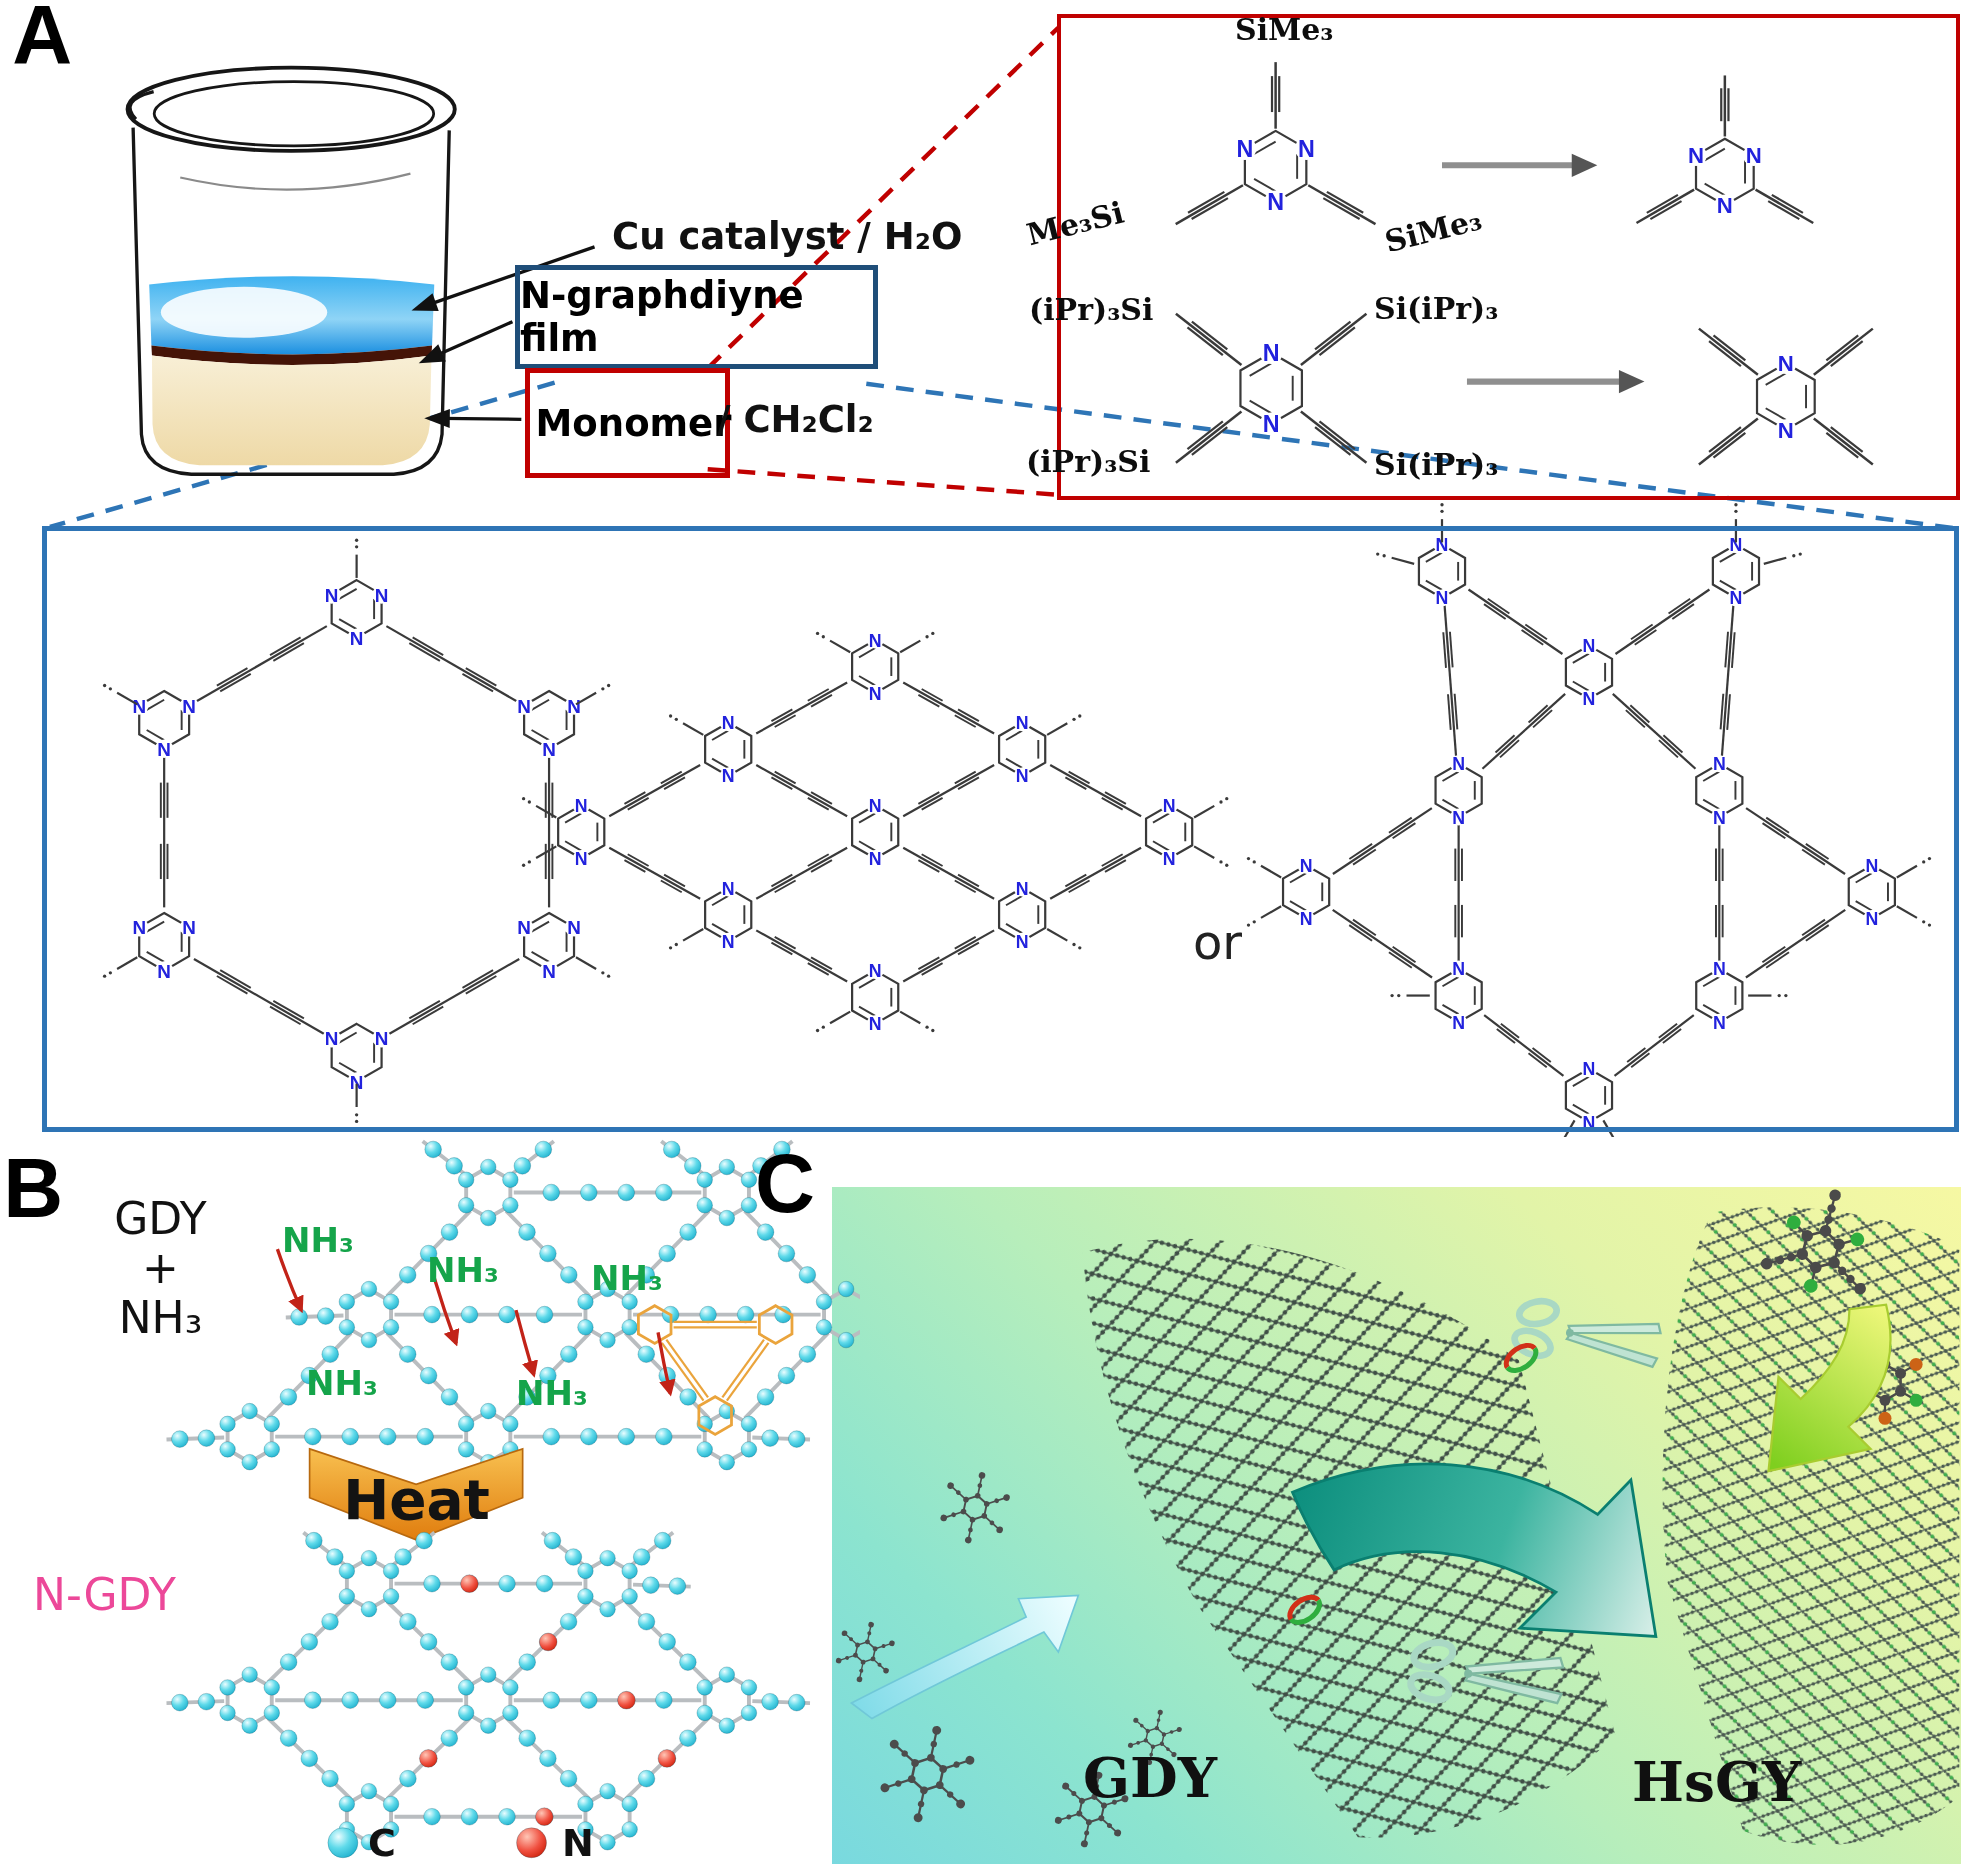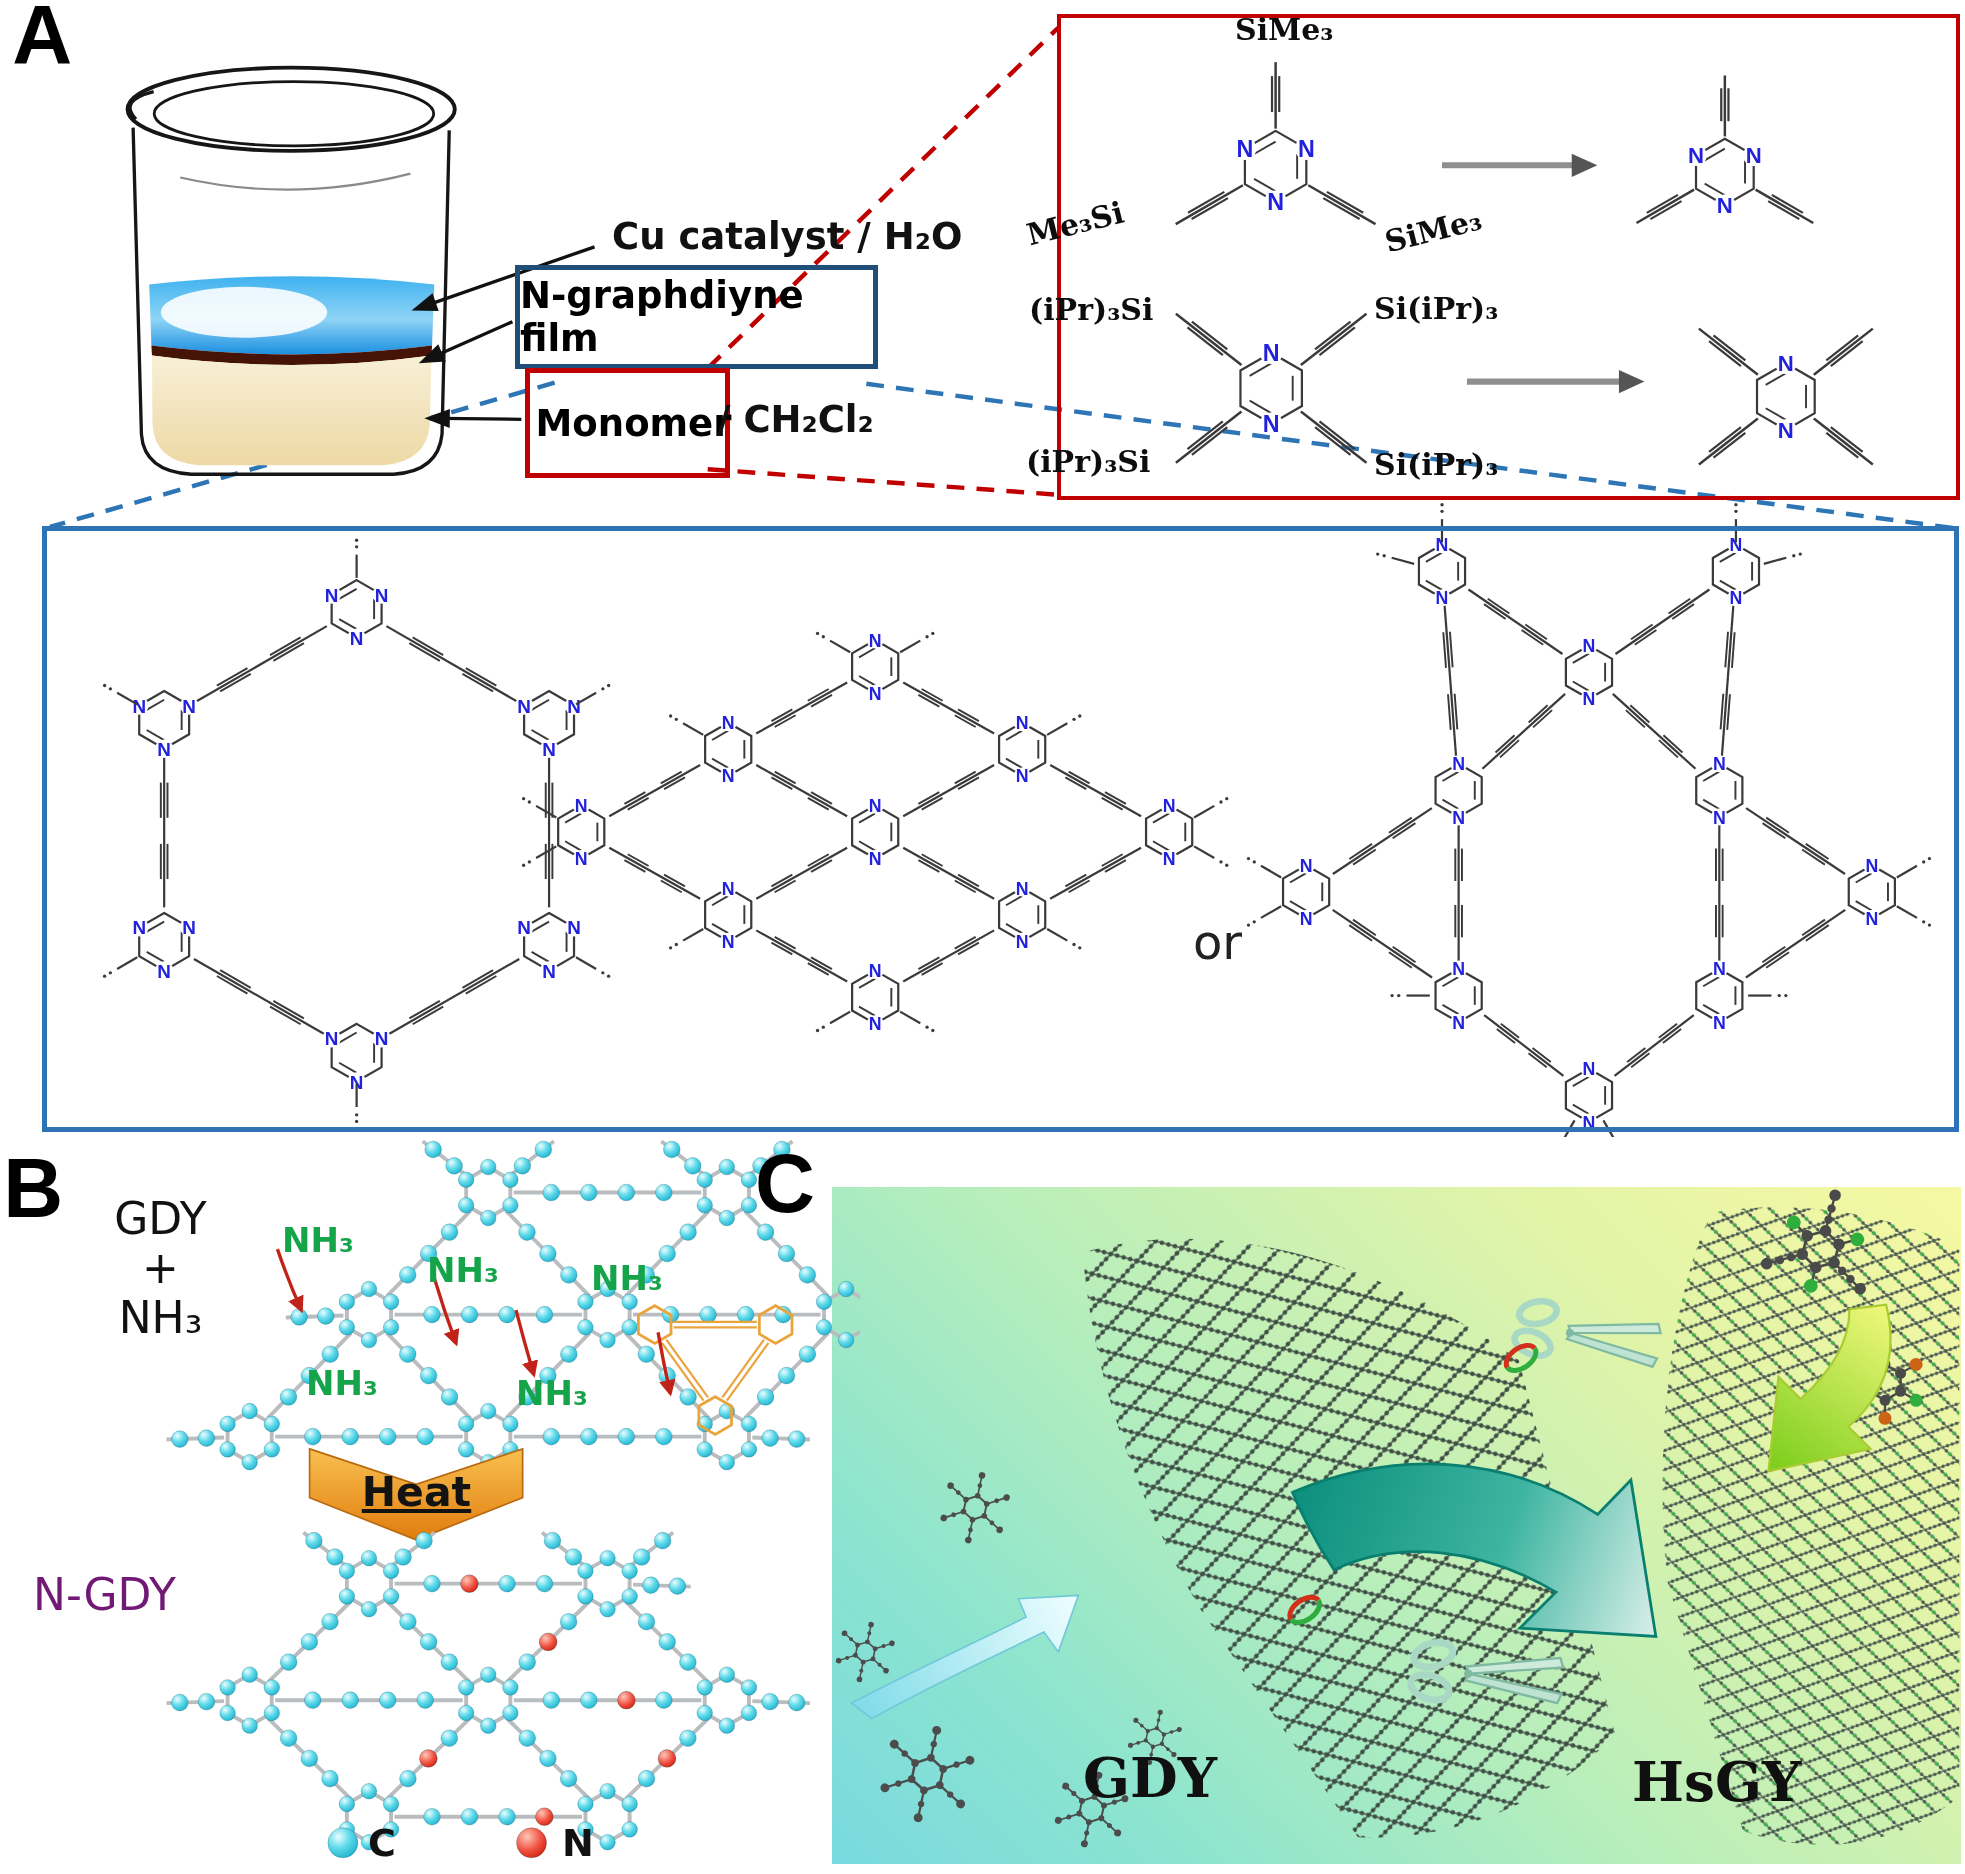--- a/index.html
+++ b/index.html
@@ -42,22 +42,22 @@
 
   #gdy-stack{position:absolute;left:83px;top:1194px;width:155px;text-align:center;
              font-size:44px;line-height:1.12;color:#111;z-index:5;}
   .nh3{position:absolute;font-size:34px;font-weight:600;color:#15a44a;z-index:5;}
   #nh3-1{left:282px;top:1220px;}
   #nh3-2{left:427px;top:1250px;}
   #nh3-3{left:591px;top:1258px;}
   #nh3-4{left:306px;top:1363px;}
   #nh3-5{left:516px;top:1373px;}
   #heat-label{position:absolute;left:322px;top:1468px;width:189px;text-align:center;
-              font-size:41px;font-weight:bold;color:#131313;z-index:5;text-decoration:underline;}
-  #ngdy-label{left:33px;top:1569px;font-size:44px;color:#701a75;}
+              font-size:55px;font-weight:bold;color:#131313;z-index:5;}
+  #ngdy-label{left:33px;top:1569px;font-size:44px;color:#ec4899;}
   #legend-c{left:368px;top:1821px;font-size:38px;font-weight:bold;}
   #legend-n{left:562px;top:1821px;font-size:38px;font-weight:bold;}
 
   #c-bg{position:absolute;left:832px;top:1187px;width:1129px;height:677px;z-index:1;
         background:linear-gradient(225deg,#f6f8a3 0%,#e2f4a8 25%,#b7eebb 55%,#8ce4cf 80%,#79d9df 100%);}
   .serifbig{position:absolute;font-family:"DejaVu Serif",serif;font-weight:bold;
             font-size:55px;color:#101010;z-index:5;}
   #gdy-label{left:1083px;top:1745px;}
   #hsgy-label{left:1632px;top:1749px;}
   #svg-a{left:0;top:0;z-index:2;}

